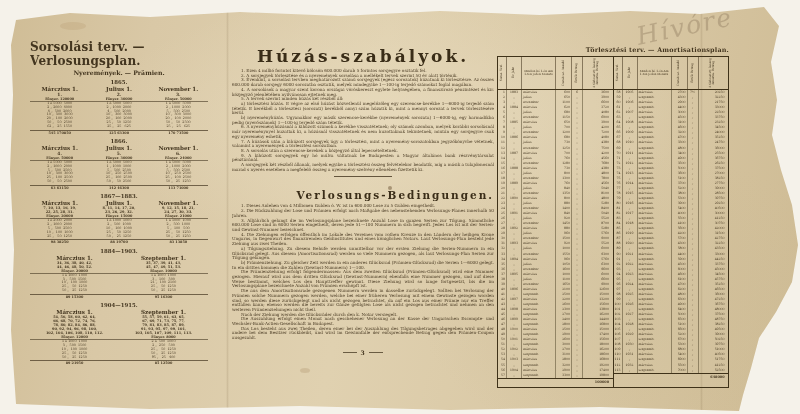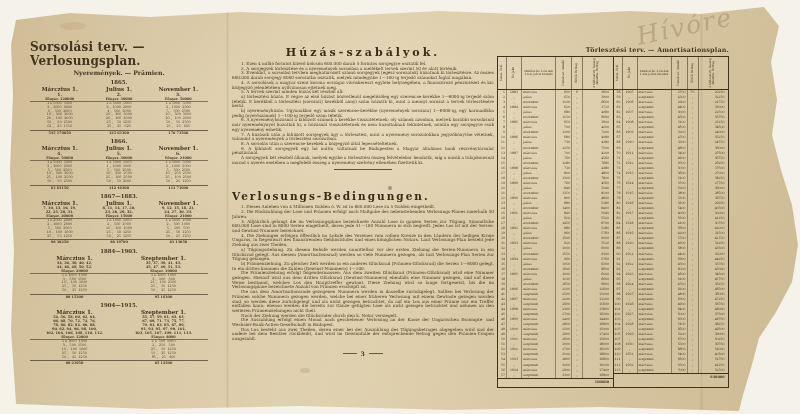--- a/index.html
+++ b/index.html
@@ -30,22 +30,22 @@
   .sec-lists{display:flex;}
   .sec-lists .col{flex:1;text-align:center;font-weight:bold;font-size:3.5px;line-height:4px;}
   .sec-head{display:flex;border-bottom:.5px solid rgba(67,53,31,.6);}
   .sec-head span{flex:1;text-align:center;font-size:3.4px;font-weight:bold;}
   .sec-row{display:flex;}
   .sec-row span{flex:1;text-align:center;font-size:3.3px;line-height:3.8px;white-space:pre;}
   .sec-total{display:flex;border-top:.5px solid rgba(67,53,31,.7);margin-top:1px;}
   .sec-total span{flex:1;text-align:center;font-size:3.4px;font-weight:bold;line-height:4.5px;}
   
   .center-panel{position:absolute;left:232px;top:46px;width:262px;height:346px;overflow:hidden;}
-  .c-title1{font-weight:bold;font-size:11px;letter-spacing:3px;text-align:center;color:#3a2d18;}
-  .c-title2{font-weight:bold;font-size:10.5px;letter-spacing:2px;text-align:left;margin-top:20px;color:#3a2d18;}
+  .c-title1{font-weight:bold;font-size:17px;letter-spacing:3px;text-align:center;color:#3a2d18;}
+  .c-title2{font-weight:bold;font-size:10.5px;letter-spacing:2px;text-align:right;margin-top:12px;color:#3a2d18;}
   .rules{margin-top:3px;text-align:justify;font-size:4.2px;line-height:4.7px;color:#4a3b24;}
   .rules p{margin:0;text-indent:9px;}
   .mid-rule{width:58px;border-top:.8px solid rgba(67,53,31,.8);margin:4px auto 0 auto;}
   .ornament{display:flex;align-items:center;justify-content:center;margin-top:8px;gap:3px;}
   .ornament .orn-line{width:14px;border-top:.8px solid rgba(67,53,31,.75);}
   .ornament .orn-mark{font-size:6px;font-weight:bold;letter-spacing:1px;}
   
   .right-panel{position:absolute;left:497px;top:46px;width:232px;}
   .rp-title{font-weight:bold;font-size:6.4px;text-align:right;letter-spacing:.2px;margin-bottom:2px;}
   .amort-table{display:flex;border:1px solid #3f3219;background:rgba(255,250,235,.06);}

